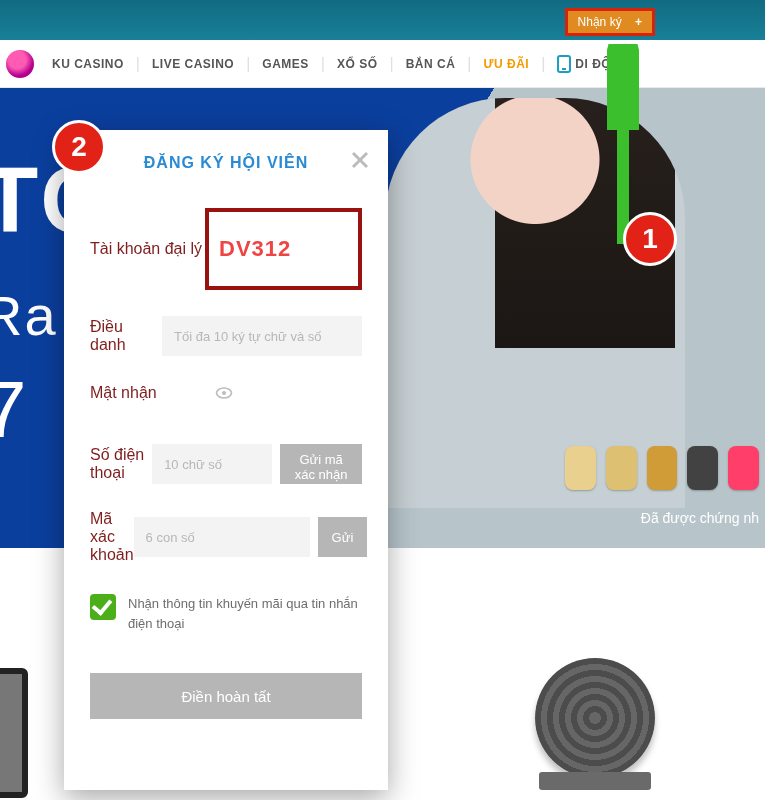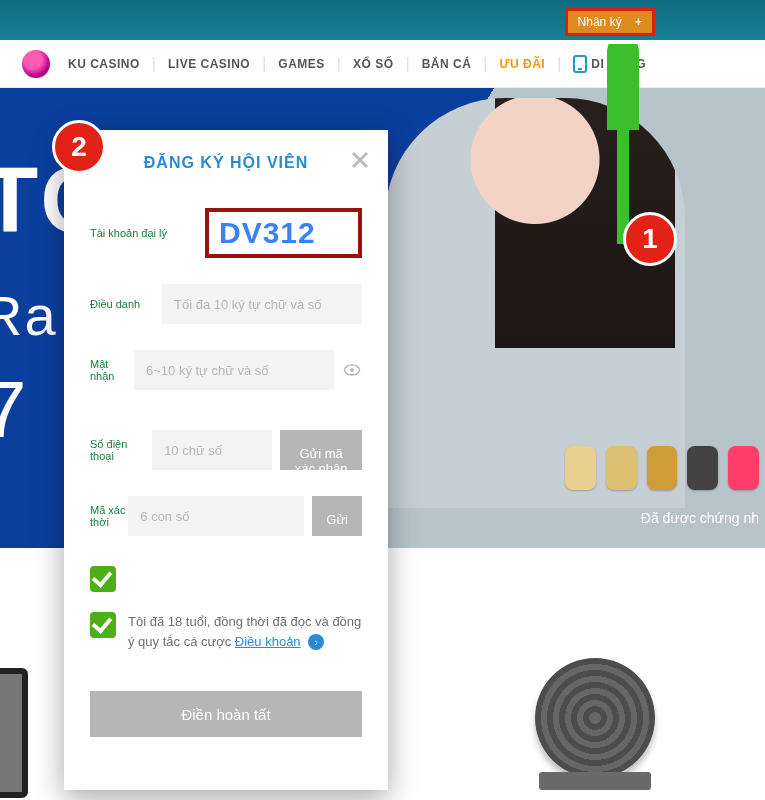--- a/index.html
+++ b/index.html
@@ -6,21 +6,21 @@
   body{width:765px;height:800px;overflow:hidden;position:relative;background:#fff;}
   
   .topbar{height:40px;background:linear-gradient(#116b82,#188097);position:relative;}
   .reg-box{position:absolute;right:110px;top:8px;background:#df8b22;color:#fff;
            font-size:12px;padding:4px 10px;border:3px solid #d9220c;}
   .reg-box .plus{display:inline-block;margin-left:10px;font-weight:bold}
   .login-box{position:absolute;right:8px;top:8px;background:#2aa5b9;color:#fff;
              font-size:12px;padding:4px 10px;border:1px solid #2aa5b9;margin-top:40px;}
   
   .nav{height:48px;background:#fff;border-bottom:1px solid #e9e9e9;display:flex;
-       align-items:center;padding-left:22px;position:relative;z-index:5}
+       align-items:center;padding-left:6px;position:relative;z-index:5}
   .logo{width:28px;height:28px;border-radius:50%;
         background:radial-gradient(circle at 40% 35%,#ff5bb3 0 35%,#b4008e 65% 100%);
         margin-right:6px;}
   .nav-item{color:#555;font-size:12px;font-weight:700;letter-spacing:.5px;
             padding:0 12px;white-space:nowrap;}
   .nav-sep{color:#e0e0e0;}
   .nav-item.accent{color:#f49b00;}
   .nav-item.mobile{color:#555;display:flex;align-items:center;gap:4px;}
   .mobile-ico{width:14px;height:18px;border:2px solid #1b9dc4;border-radius:3px;position:relative;}
   .mobile-ico::after{content:"";position:absolute;bottom:1px;left:50%;transform:translateX(-50%);
@@ -59,28 +59,28 @@
               border-radius:3px;}
   
   .overlay{position:absolute;inset:0;pointer-events:none;}
   .modal{position:absolute;left:64px;top:130px;width:324px;height:660px;background:#fff;
          box-shadow:0 8px 28px rgba(0,0,0,.35);padding:24px 26px 20px;pointer-events:auto;}
   .modal h2{color:#2a8ad4;text-align:center;font-size:16px;letter-spacing:1px;font-weight:700;}
   .close{position:absolute;right:16px;top:18px;color:#bcbcbc;cursor:pointer;}
   .close svg{width:24px;height:24px}
   .row{display:flex;align-items:center;margin-top:26px;}
   .row.first{margin-top:36px;}
-  .lbl{width:115px;color:#15803d;font-size:11px;}
-  .agent-val{flex:1;border:4px solid #9a1210;padding:4px 10px;font-size:30px;font-weight:800;
-             color:#3b82f6;letter-spacing:1px;}
+  .lbl{width:115px;color:#7f1d1d;font-size:16px;}
+  .agent-val{flex:1;border:4px solid #9a1210;padding:24px 10px;font-size:22px;font-weight:800;
+             color:#ef4444;letter-spacing:1px;}
   .inp{flex:1;height:40px;background:#f3f3f3;border:none;padding:0 12px;font-size:13px;color:#9a9a9a;}
   .inp::placeholder{color:#b7b7b7}
   .eye{margin-left:8px;color:#bdbdbd;width:22px;height:22px;display:flex;align-items:center;justify-content:center;}
   .phone-row .inp{max-width:120px}
-  .btn-sm{height:40px;padding:16px 14px;background:#b6b6b6;color:#fff;border:none;font-size:13px;margin-left:8px}
+  .btn-sm{height:40px;padding:8px 14px;background:#b6b6b6;color:#fff;border:none;font-size:13px;margin-left:8px}
   .code-row .inp{max-width:176px}
   .checks{margin-top:30px}
   .chk{display:flex;gap:12px;margin-bottom:20px;align-items:flex-start}
   .tick{width:26px;height:26px;background:#4caf19;border-radius:4px;position:relative;flex-shrink:0}
   .tick::after{content:"";position:absolute;left:6px;top:2px;width:8px;height:14px;border:solid #fff;
                border-width:0 4px 4px 0;transform:rotate(40deg);}
   .chk-text{font-size:13px;color:#6e6e6e;line-height:1.5}
   .terms{color:#2a8ad4;text-decoration:underline}
   .terms-arrow{display:inline-flex;width:16px;height:16px;background:#2a8ad4;border-radius:50%;
                color:#fff;align-items:center;justify-content:center;font-size:10px;margin-left:4px;vertical-align:middle}
@@ -179,50 +179,42 @@
     </div>
 
 
     <div class="row">
       <div class="lbl">Điều danh</div>
       <input class="inp" placeholder="Tối đa 10 ký tự chữ và số" style="">
     </div>
 
     <div class="row">
       <div class="lbl">Mật nhận</div>
-      <input class="inp" type="password" placeholder="6~10 ký tự chữ và số" style="">
       <span class="eye">
         <svg viewBox="0 0 24 24" width="20" height="20">
             <ellipse cx="12" cy="12" rx="9" ry="6" fill="none" stroke="#bdbdbd" stroke-width="2"></ellipse>
             <circle cx="12" cy="12" r="2.5" fill="#bdbdbd"></circle>
           </svg>
       </span>
     </div>
 
     <div class="row phone-row" style="margin-top:40px">
       <div class="lbl">Số điện thoại</div>
       <input class="inp" placeholder="10 chữ số" style="">
       <button class="btn-sm">Gửi mã xác nhận</button>
     </div>
 
     <div class="row code-row">
-      <div class="lbl">Mã xác thời</div>
+      <div class="lbl">Mã xác khoản</div>
       <input class="inp" placeholder="6 con số" style="">
       <button class="btn-sm">Gửi</button>
     </div>
 
     <div class="checks">
       <div class="chk">
         <div class="tick"></div>
+        <div class="chk-text">Nhận thông tin khuyến mãi qua tin nhắn điện thoại</div>
       </div>
-      <div class="chk">
-        <div class="tick"></div>
-        <div class="chk-text">
-          <span>Tôi đã 18 tuổi, đồng thời đã đọc và đồng ý quy tắc cá cược </span>
-          <a class="terms">Điều khoản</a>
-          <span class="terms-arrow">›</span>
-        </div>
-      </div>
     </div>
 
     <button class="submit">Điền hoàn tất</button>
   </div>
 </div>
 
 </body></html>

